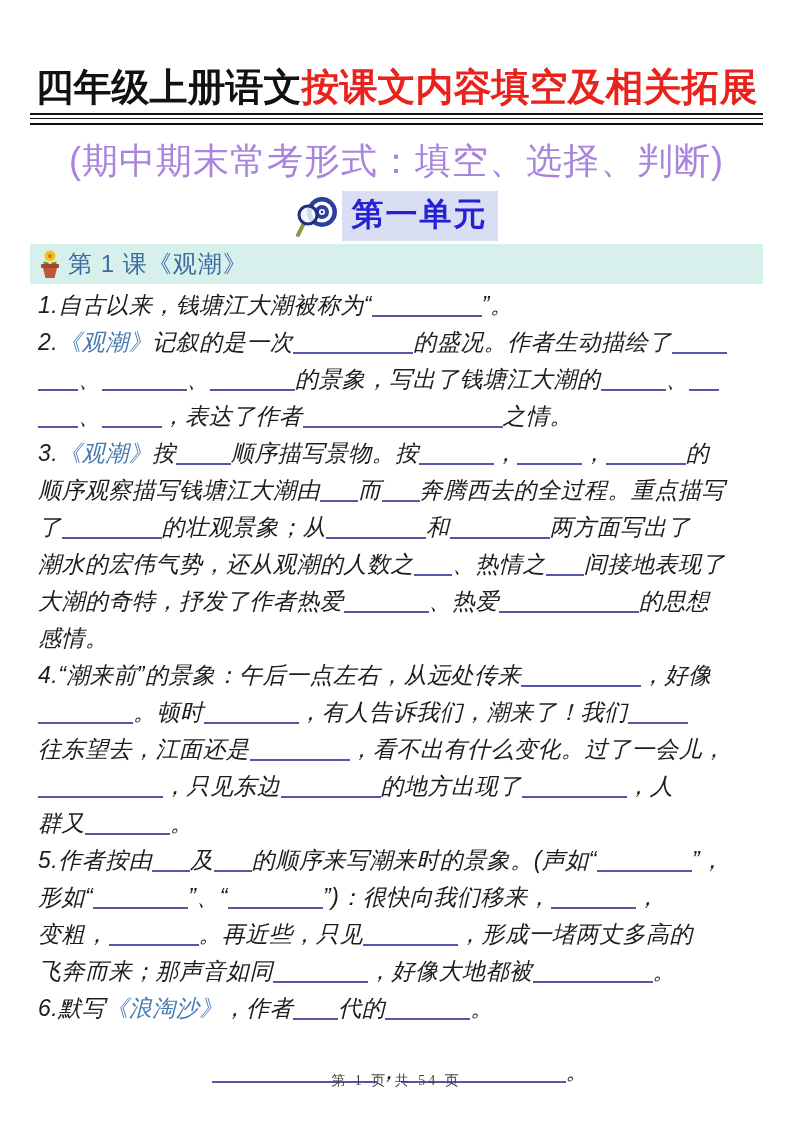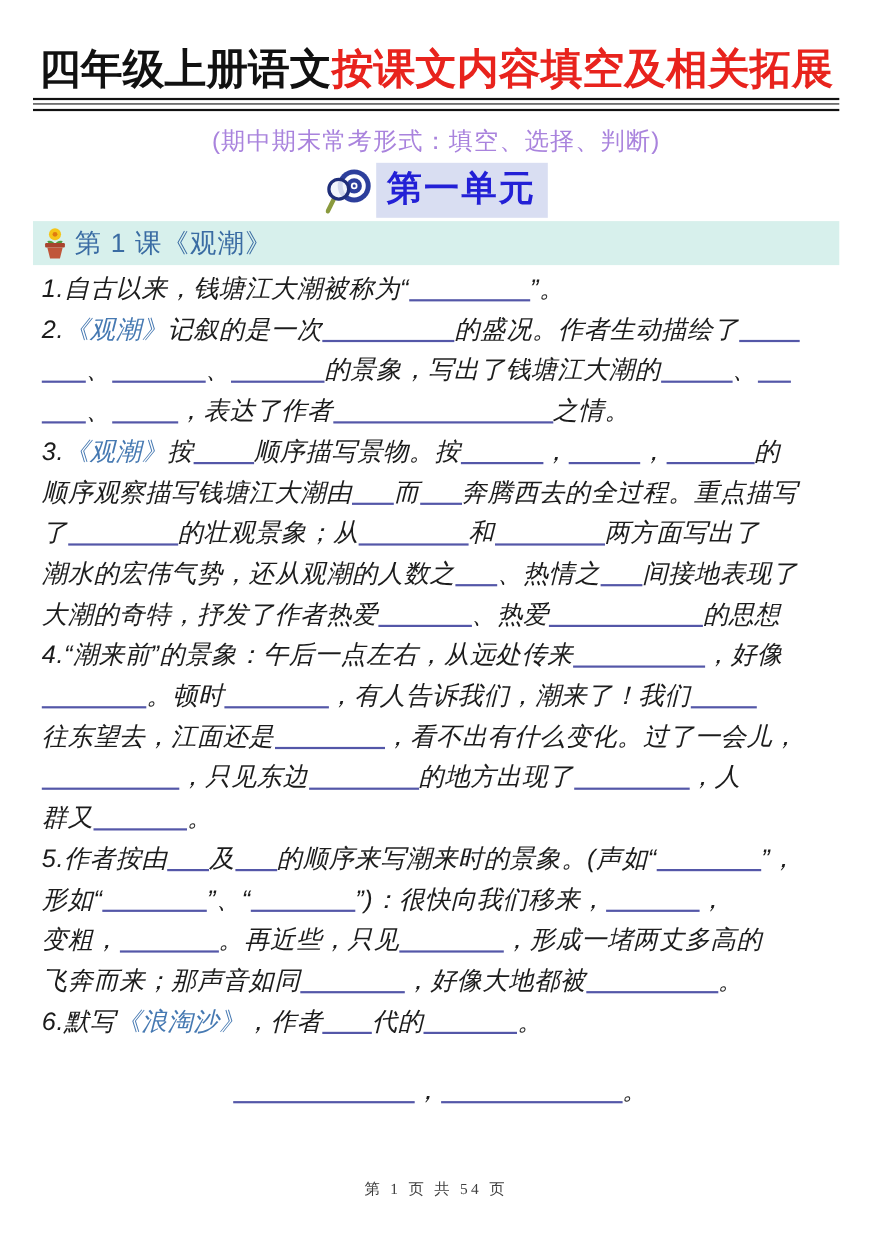--- a/index.html
+++ b/index.html
@@ -5,35 +5,35 @@
   :root{
     --red:#e8231d; --purple:#a983dd; --unit-blue:#2320d6; --unit-bg:#d9def2;
     --band-bg:#d7f0ec; --band-text:#3a6ca3; --book-blue:#4679b2;
     --blank:#5457a8; --ink:#1c1c1c; --footer-ink:#3f3f3f;
   }
   html,body{margin:0;padding:0;}
   body{
     width:793px;height:1122px;background:#ffffff;overflow:hidden;
     font-family:"Liberation Sans","DejaVu Sans",sans-serif;color:var(--ink);
   }
-  .page{width:793px;height:1122px;position:relative;box-sizing:border-box;padding-top:42px;}
+  .page{width:793px;height:1122px;position:relative;box-sizing:border-box;padding-top:66px;}
   .content{margin:0 30px;}
   .doc-title{
     text-align:center;font-size:38px;font-weight:bold;line-height:1.15;
     white-space:nowrap;letter-spacing:0;
   }
   .doc-title .t-black{color:#111;}
   .doc-title .t-red{color:var(--red);}
   .triple-rule{
     height:8px;margin-top:3px;
     border-top:2px solid #111;border-bottom:2px solid #111;
     background:linear-gradient(#111,#111) center/100% 1px no-repeat;
   }
   .subtitle{
-    text-align:center;color:var(--purple);font-size:22px;margin-top:12px;
+    text-align:center;color:var(--purple);font-size:36px;margin-top:12px;
     letter-spacing:1px;
   }
   .unit-row{
     display:flex;justify-content:center;align-items:center;margin-top:6px;height:48px;
   }
   .unit-icon{width:44px;height:46px;margin-right:2px;flex:0 0 auto;}
   .unit-label{
     background:var(--unit-bg);color:var(--unit-blue);font-size:32px;font-weight:bold;
     padding:2px 10px 4px 10px;letter-spacing:2px;
   }
@@ -106,20 +106,21 @@
     <div class="body-text">
         <div class="line"><span>1.自古以来，钱塘江大潮被称为“</span><span class="blank" style="width: 110px;"></span><span>”。</span></div>
         <div class="line"><span>2.</span><span class="book">《观潮》</span><span>记叙的是一次</span><span class="blank" style="width: 120px;"></span><span>的盛况。作者生动描绘了</span><span class="blank" style="width: 55px;"></span></div>
         <div class="line"><span class="blank" style="width: 40px;"></span><span>、</span><span class="blank" style="width: 85px;"></span><span>、</span><span class="blank" style="width: 85px;"></span><span>的景象，写出了钱塘江大潮的</span><span class="blank" style="width: 65px;"></span><span>、</span><span class="blank" style="width: 30px;"></span></div>
         <div class="line"><span class="blank" style="width: 40px;"></span><span>、</span><span class="blank" style="width: 60px;"></span><span>，表达了作者</span><span class="blank" style="width: 200px;"></span><span>之情。</span></div>
         <div class="line"><span>3.</span><span class="book">《观潮》</span><span>按</span><span class="blank" style="width: 55px;"></span><span>顺序描写景物。按</span><span class="blank" style="width: 75px;"></span><span>，</span><span class="blank" style="width: 65px;"></span><span>，</span><span class="blank" style="width: 80px;"></span><span>的</span></div>
         <div class="line"><span>顺序观察描写钱塘江大潮由</span><span class="blank" style="width: 38px;"></span><span>而</span><span class="blank" style="width: 38px;"></span><span>奔腾西去的全过程。重点描写</span></div>
         <div class="line"><span>了</span><span class="blank" style="width: 100px;"></span><span>的壮观景象；从</span><span class="blank" style="width: 100px;"></span><span>和</span><span class="blank" style="width: 100px;"></span><span>两方面写出了</span></div>
         <div class="line"><span>潮水的宏伟气势，还从观潮的人数之</span><span class="blank" style="width: 38px;"></span><span>、热情之</span><span class="blank" style="width: 38px;"></span><span>间接地表现了</span></div>
         <div class="line"><span>大潮的奇特，抒发了作者热爱</span><span class="blank" style="width: 85px;"></span><span>、热爱</span><span class="blank" style="width: 140px;"></span><span>的思想</span></div>
+        <div class="line"><span>感情。</span></div>
         <div class="line"><span>4.“潮来前”的景象：午后一点左右，从远处传来</span><span class="blank" style="width: 120px;"></span><span>，好像</span></div>
         <div class="line"><span class="blank" style="width: 95px;"></span><span>。顿时</span><span class="blank" style="width: 95px;"></span><span>，有人告诉我们，潮来了！我们</span><span class="blank" style="width: 60px;"></span></div>
         <div class="line"><span>往东望去，江面还是</span><span class="blank" style="width: 100px;"></span><span>，看不出有什么变化。过了一会儿，</span></div>
         <div class="line"><span class="blank" style="width: 125px;"></span><span>，只见东边</span><span class="blank" style="width: 100px;"></span><span>的地方出现了</span><span class="blank" style="width: 105px;"></span><span>，人</span></div>
         <div class="line"><span>群又</span><span class="blank" style="width: 85px;"></span><span>。</span></div>
         <div class="line"><span>5.作者按由</span><span class="blank" style="width: 38px;"></span><span>及</span><span class="blank" style="width: 38px;"></span><span>的顺序来写潮来时的景象。(声如“</span><span class="blank" style="width: 95px;"></span><span>”，</span></div>
         <div class="line"><span>形如“</span><span class="blank" style="width: 95px;"></span><span>”、“</span><span class="blank" style="width: 95px;"></span><span>”)：很快向我们移来，</span><span class="blank" style="width: 85px;"></span><span>，</span></div>
         <div class="line"><span>变粗，</span><span class="blank" style="width: 90px;"></span><span>。再近些，只见</span><span class="blank" style="width: 95px;"></span><span>，形成一堵两丈多高的</span></div>
         <div class="line"><span>飞奔而来；那声音如同</span><span class="blank" style="width: 95px;"></span><span>，好像大地都被</span><span class="blank" style="width: 120px;"></span><span>。</span></div>
         <div class="line"><span>6.默写</span><span class="book">《浪淘沙》</span><span>，作者</span><span class="blank" style="width: 45px;"></span><span>代的</span><span class="blank" style="width: 85px;"></span><span>。</span></div>

